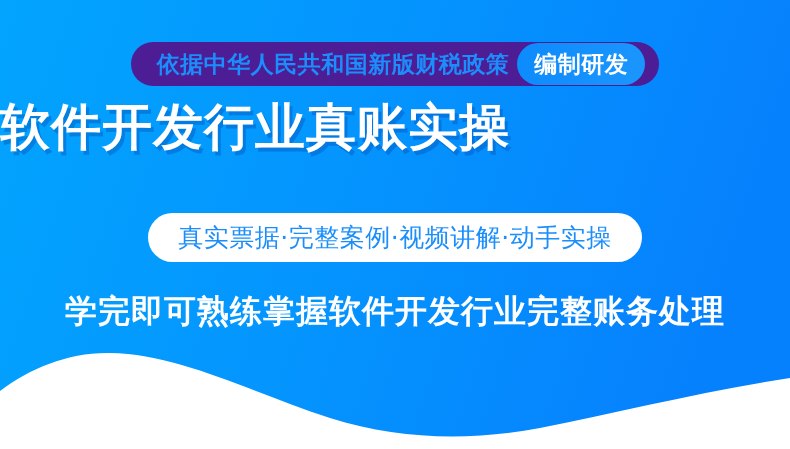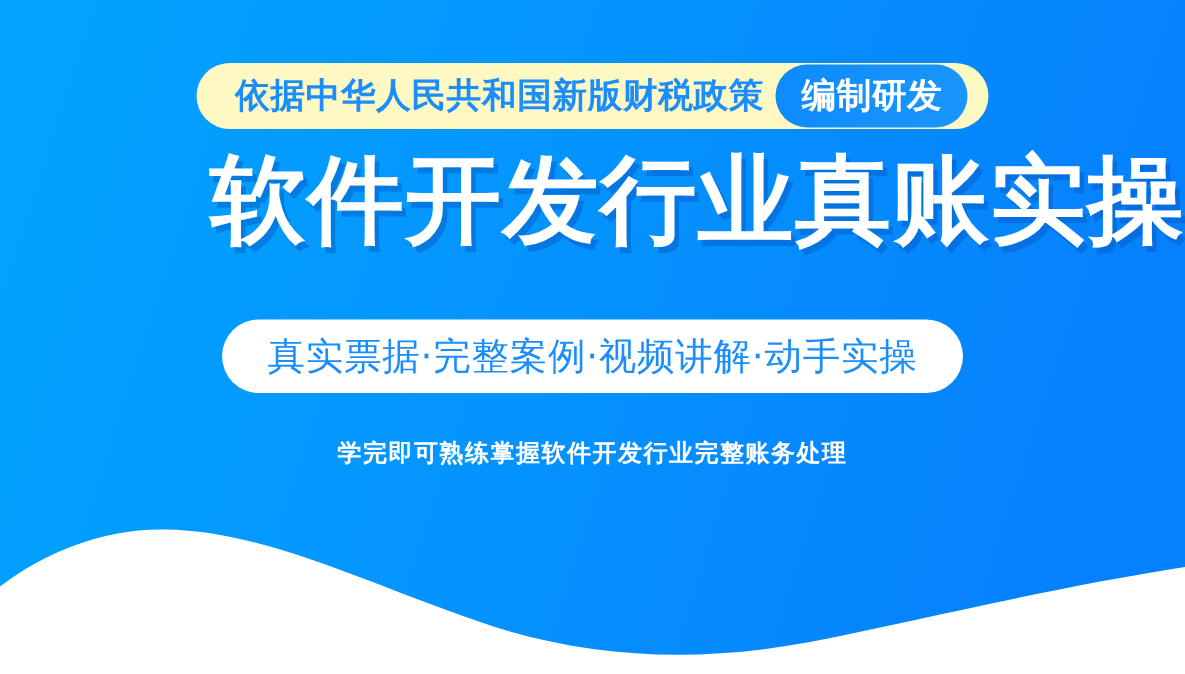--- a/index.html
+++ b/index.html
@@ -40,21 +40,21 @@
     top: 42px;
     width: 790px;
     height: 44px;
     display: flex;
     justify-content: center;
     align-items: center;
   }
   .pill-white {
     position: relative;
     height: 44px;
-    background: #fef9c3;
+    background: #4c1d95;
     border-radius: 22px;
     display: flex;
     align-items: center;
     padding: 0 14px 0 26px;
     box-sizing: border-box;
   }
   .pill-white-text {
     color: #1C8EFC;
     font-size: 23px;
     font-weight: bold;
@@ -81,23 +81,23 @@
     line-height: 1;
     white-space: nowrap;
   }
 
   
   .headline {
     position: absolute;
     left: 0;
     top: 99px;
     width: 790px;
-    text-align: right;
+    text-align: left;
     color: #ffffff;
-    font-size: 64px;
+    font-size: 50px;
     font-weight: bold;
     line-height: 1.12;
     letter-spacing: 1px;
     white-space: nowrap;
     text-shadow: 3px 4px 0 rgba(3, 86, 190, 0.45);
   }
 
   
   .features-row {
     position: absolute;
@@ -127,21 +127,21 @@
   }
 
   
   .tagline {
     position: absolute;
     left: 0;
     top: 292px;
     width: 790px;
     text-align: center;
     color: #ffffff;
-    font-size: 16px;
+    font-size: 32px;
     font-weight: bold;
     letter-spacing: 1px;
     line-height: 1.2;
     white-space: nowrap;
   }
 </style>
 </head>
 <body>
 
 <div class="banner">

